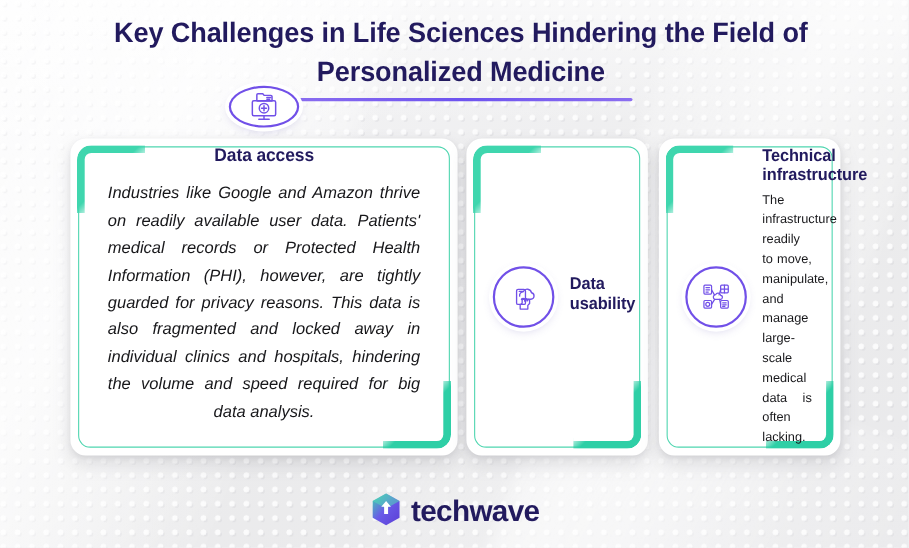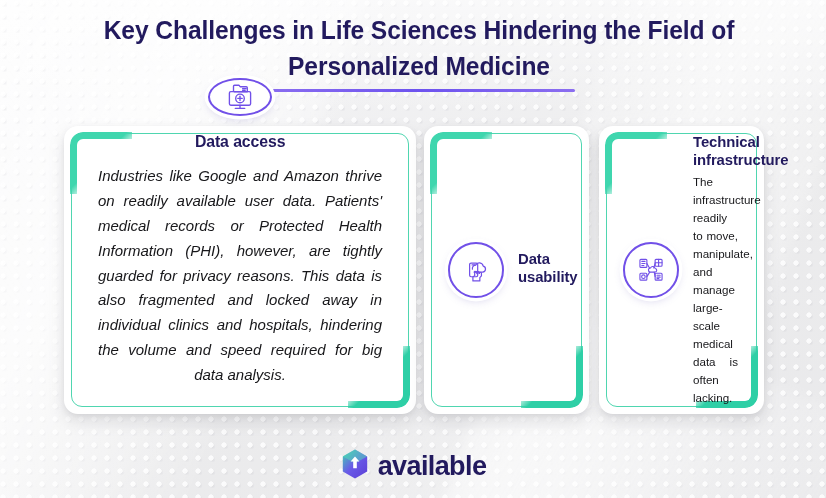--- a/index.html
+++ b/index.html
@@ -361,16 +361,16 @@
             <stop offset="0%" stop-color="#3fd6ae"></stop>
             <stop offset="48%" stop-color="#6a5ae8"></stop>
             <stop offset="100%" stop-color="#5b3fd6"></stop>
           </linearGradient>
         </defs>
         <path d="M15 1.6 27.2 8.4v15.2L15 30.4 2.8 23.6V8.4z" fill="url(#cubeGrad)"></path>
         <path d="M15 1.6 27.2 8.4 15 15.2 2.8 8.4z" fill="#4fdcb6" opacity="0.55"></path>
         <path d="M15 8.4l4.4 5.2h-2.6v6.6h-3.6v-6.6h-2.6z" fill="#ffffff"></path>
       </svg>
     </span>
-    <span class="logo-text">available</span>
+    <span class="logo-text">techwave</span>
   </div>
 
 </div>
 
 </body></html>

